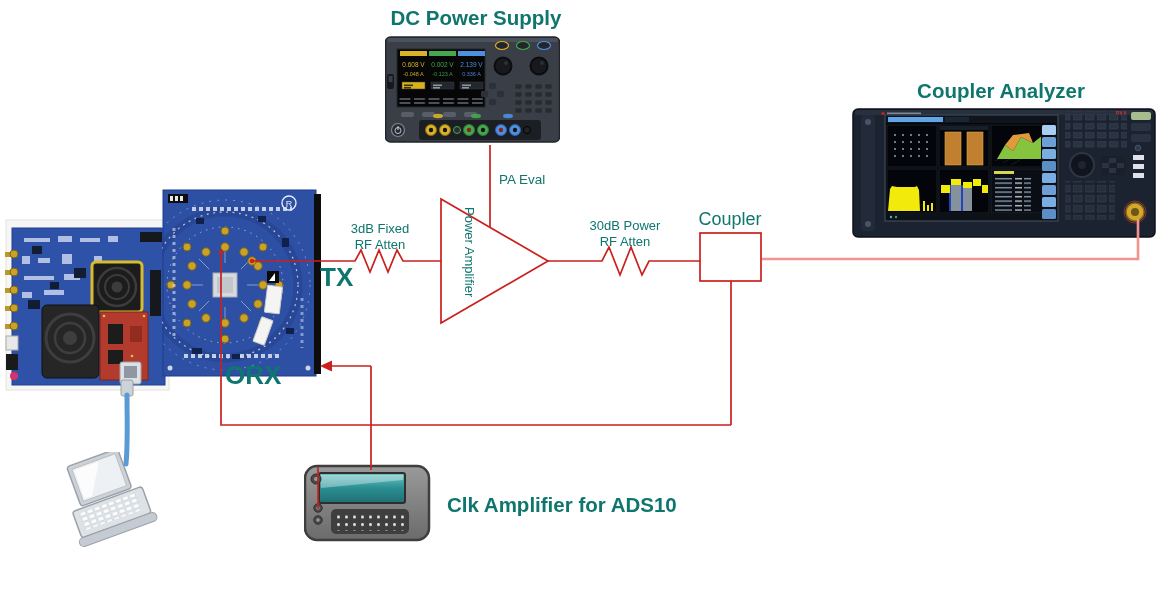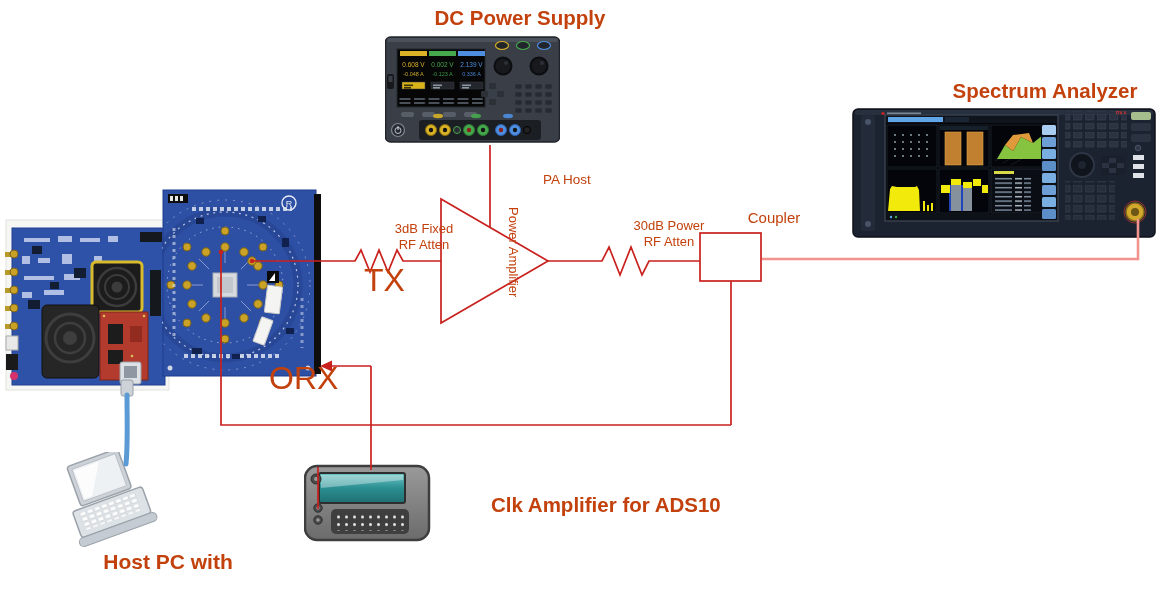--- a/index.html
+++ b/index.html
@@ -1,24 +1,24 @@
 <!DOCTYPE html>
 <html><head>
 <meta charset="utf-8">
 <style>
   html,body{margin:0;padding:0;background:#fff}
   body{width:1161px;height:604px;position:relative;overflow:hidden;
        font-family:"Liberation Sans",sans-serif;}
   .dev{position:absolute;z-index:1;}
   #overlay{position:absolute;left:0;top:0;z-index:5;}
-  .lbl{position:absolute;color:#c2410c;white-space:nowrap;z-index:6;margin-left:44px;}
+  .lbl{position:absolute;color:#0f766e;white-space:nowrap;z-index:6;}
   .title{font-size:20.5px;font-weight:600;}
   .cx{transform:translateX(-50%);}
   .small{font-size:13px;font-weight:400;text-align:center;line-height:16px;}
-  .port{font-size:32px;font-weight:400;}
+  .port{font-size:26px;font-weight:700;}
   .vert{writing-mode:vertical-rl;font-size:13px;font-weight:400;}
 </style>
 </head>
 <body>
 
 <svg class="dev" style="left:385px;top:36px" width="175" height="109" viewBox="0 0 175 109">
   <defs>
     <pattern id="psu-key" width="10" height="8" patternUnits="userSpaceOnUse">
       <rect width="7" height="5" rx="1" fill="#272b31" stroke="#3a3f46" stroke-width="0.5"></rect>
     </pattern>
@@ -414,30 +414,29 @@
     <path d="M371,366 V470"></path>
     <path d="M318,467 V509"></path>
     <polygon points="320,366 332,360.5 332,371.5" fill="#c9211e" stroke="none"></polygon>
     <circle cx="252" cy="261" r="2.3" fill="#c9211e" stroke="none"></circle>
     <circle cx="221" cy="252" r="2.3" fill="#c9211e" stroke="none"></circle>
   </g>
   <path d="M762,259 H1138 V219" stroke="#f1948e" stroke-width="2.6" fill="none"></path>
 </svg>
 
 <div class="lbl title cx" style="left:476px;top:6px">DC Power Supply</div>
-<div class="lbl title cx" style="left:1001px;top:79px">Spectrum Analyzer</div>
+<div class="lbl title cx" style="left:1001px;top:79px">Coupler Analyzer</div>
 <div class="lbl title" style="left:447px;top:493px">Clk Amplifier for ADS10</div>
 <div class="lbl cx" style="left:124px;top:548px;text-align:center;font-size:21px;font-weight:600;line-height:27.5px">
-  <div>Host PC with</div>
 </div>
 <div class="lbl port" style="left:320px;top:262px">TX</div>
 <div class="lbl port" style="left:225px;top:360px">ORX</div>
-<div class="lbl" style="left:499px;top:172px;font-size:13.5px">PA Host</div>
+<div class="lbl" style="left:499px;top:172px;font-size:13.5px">PA Eval</div>
 <div class="lbl small cx" style="left:380px;top:221px">
   <div>3dB Fixed</div>
   <div>RF Atten</div>
 </div>
 <div class="lbl small cx" style="left:625px;top:218px">
   <div>30dB Power</div>
   <div>RF Atten</div>
 </div>
-<div class="lbl cx" style="left:730px;top:209px;font-size:15px">Coupler</div>
+<div class="lbl cx" style="left:730px;top:209px;font-size:18px">Coupler</div>
 <div class="lbl vert" style="left:462px;top:207px;height:112px">Power Amplifier</div>
 
 </body></html>

